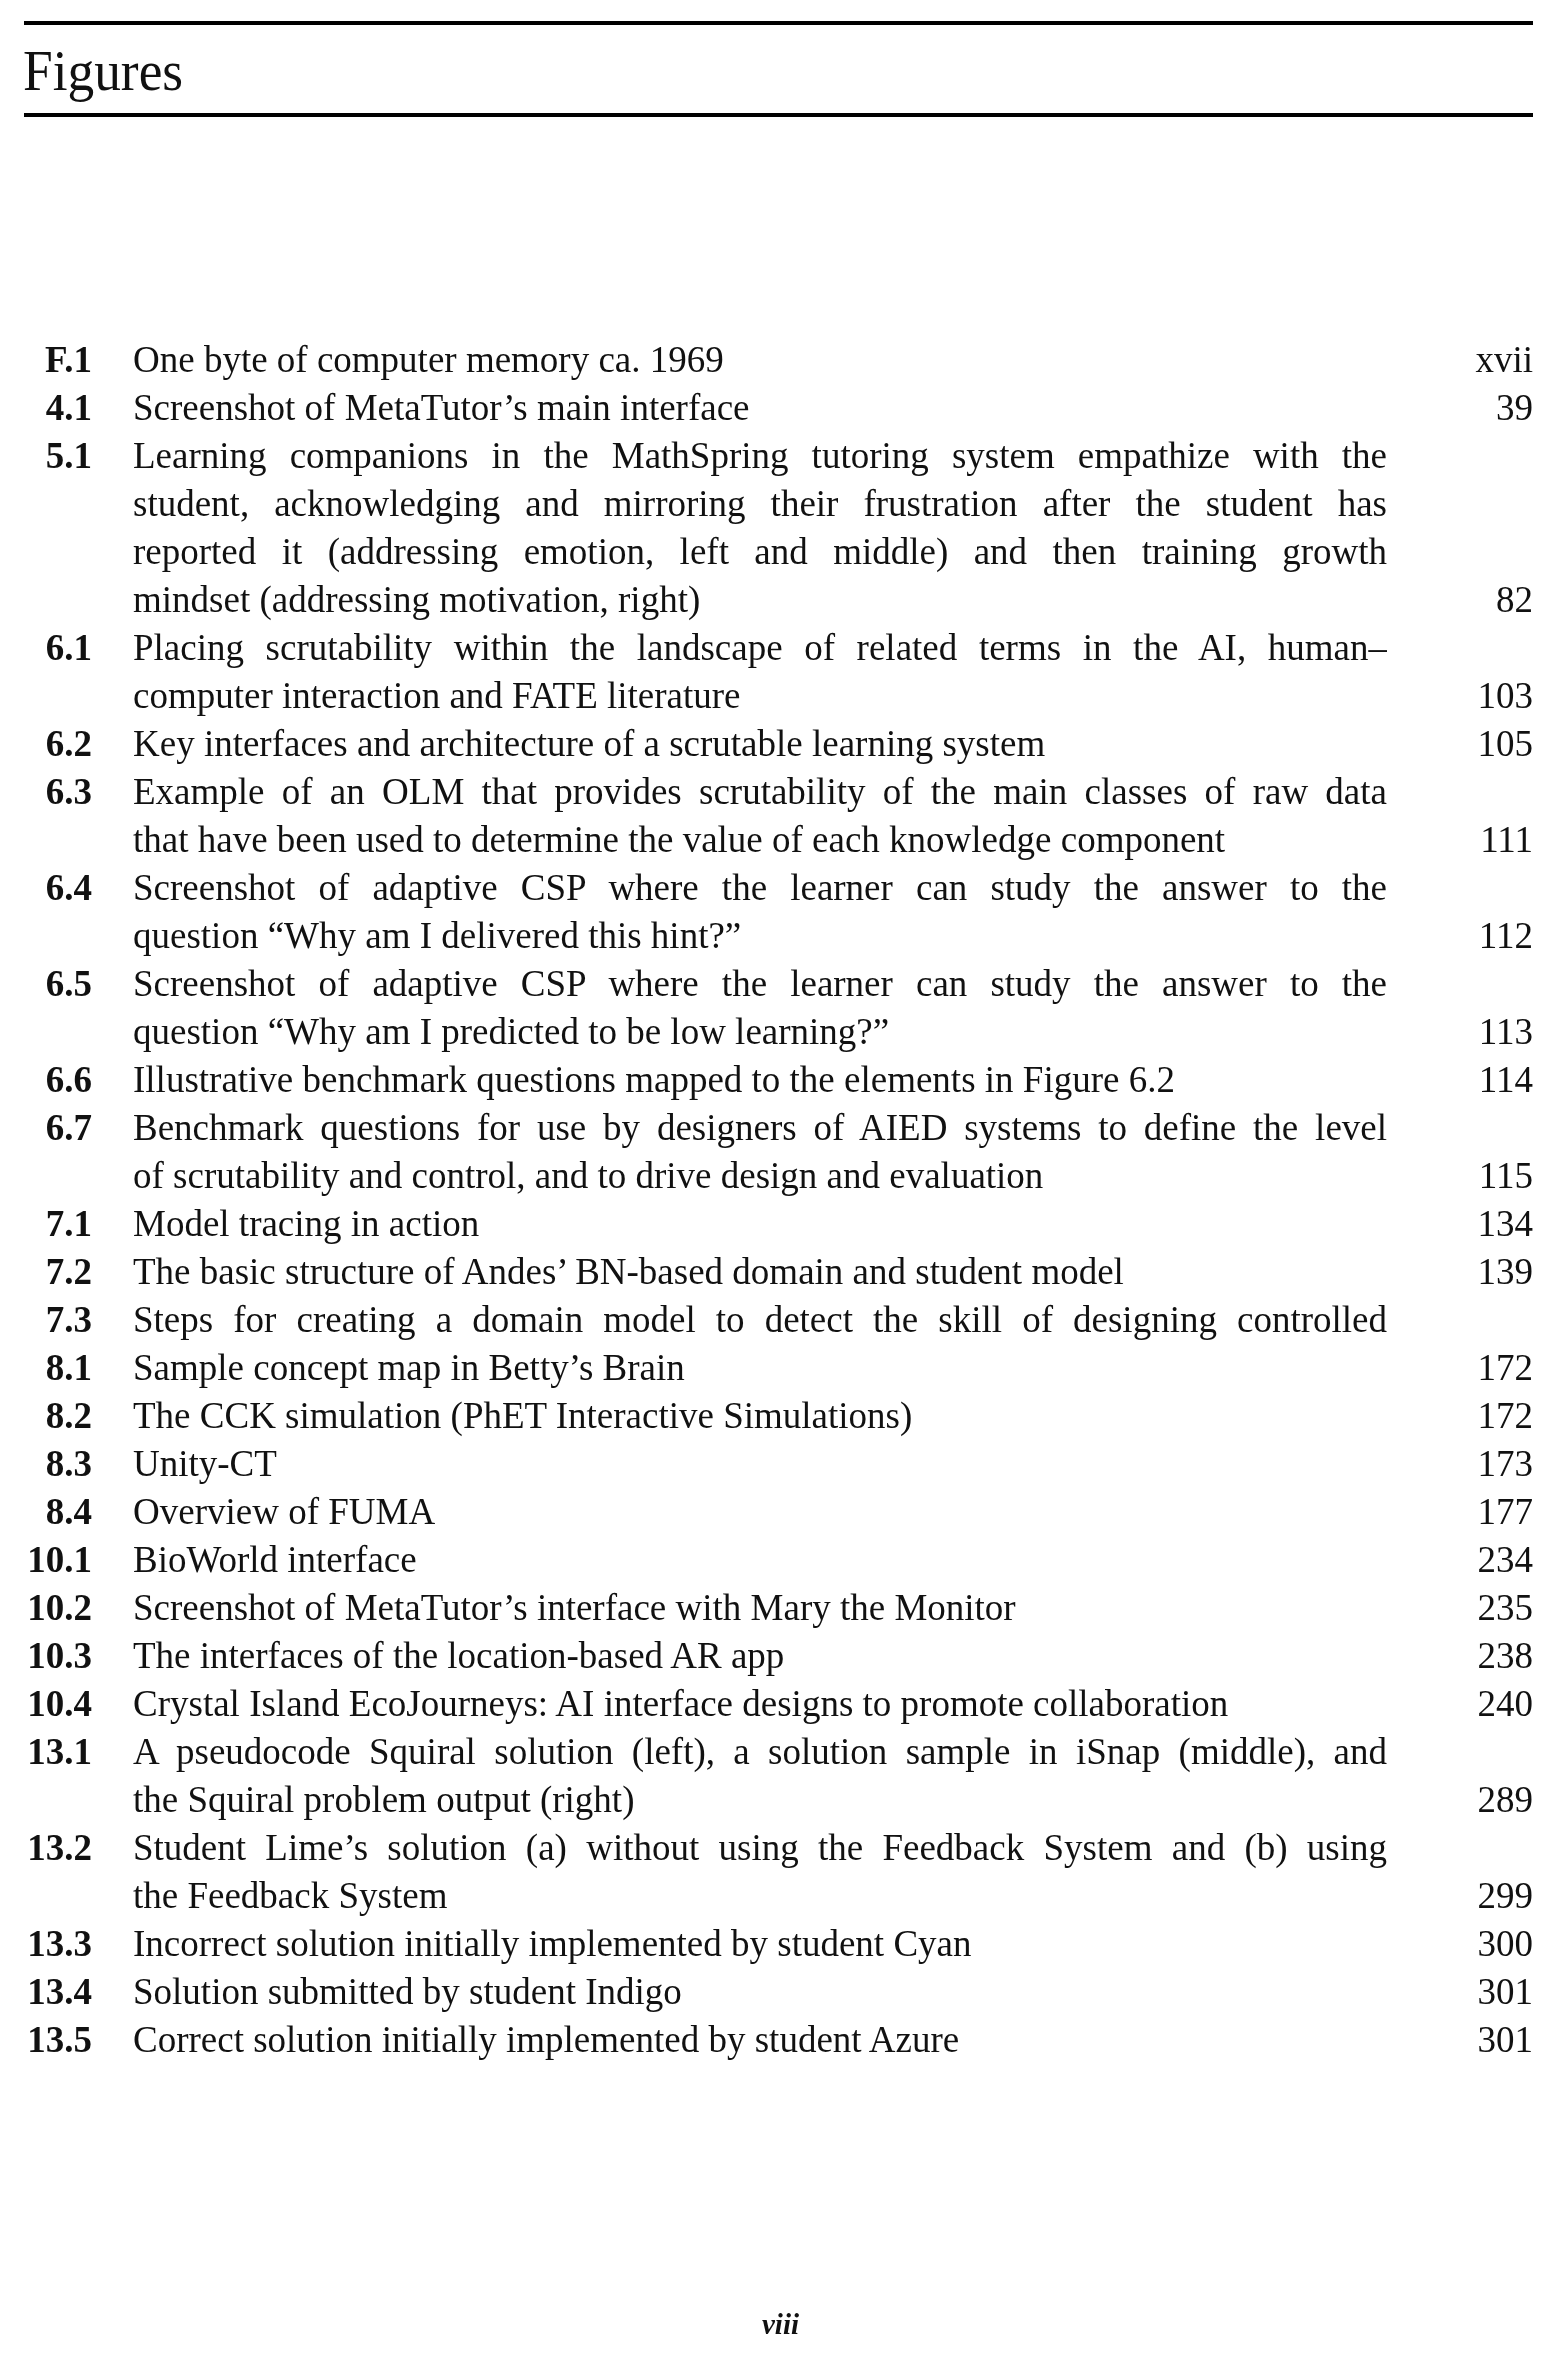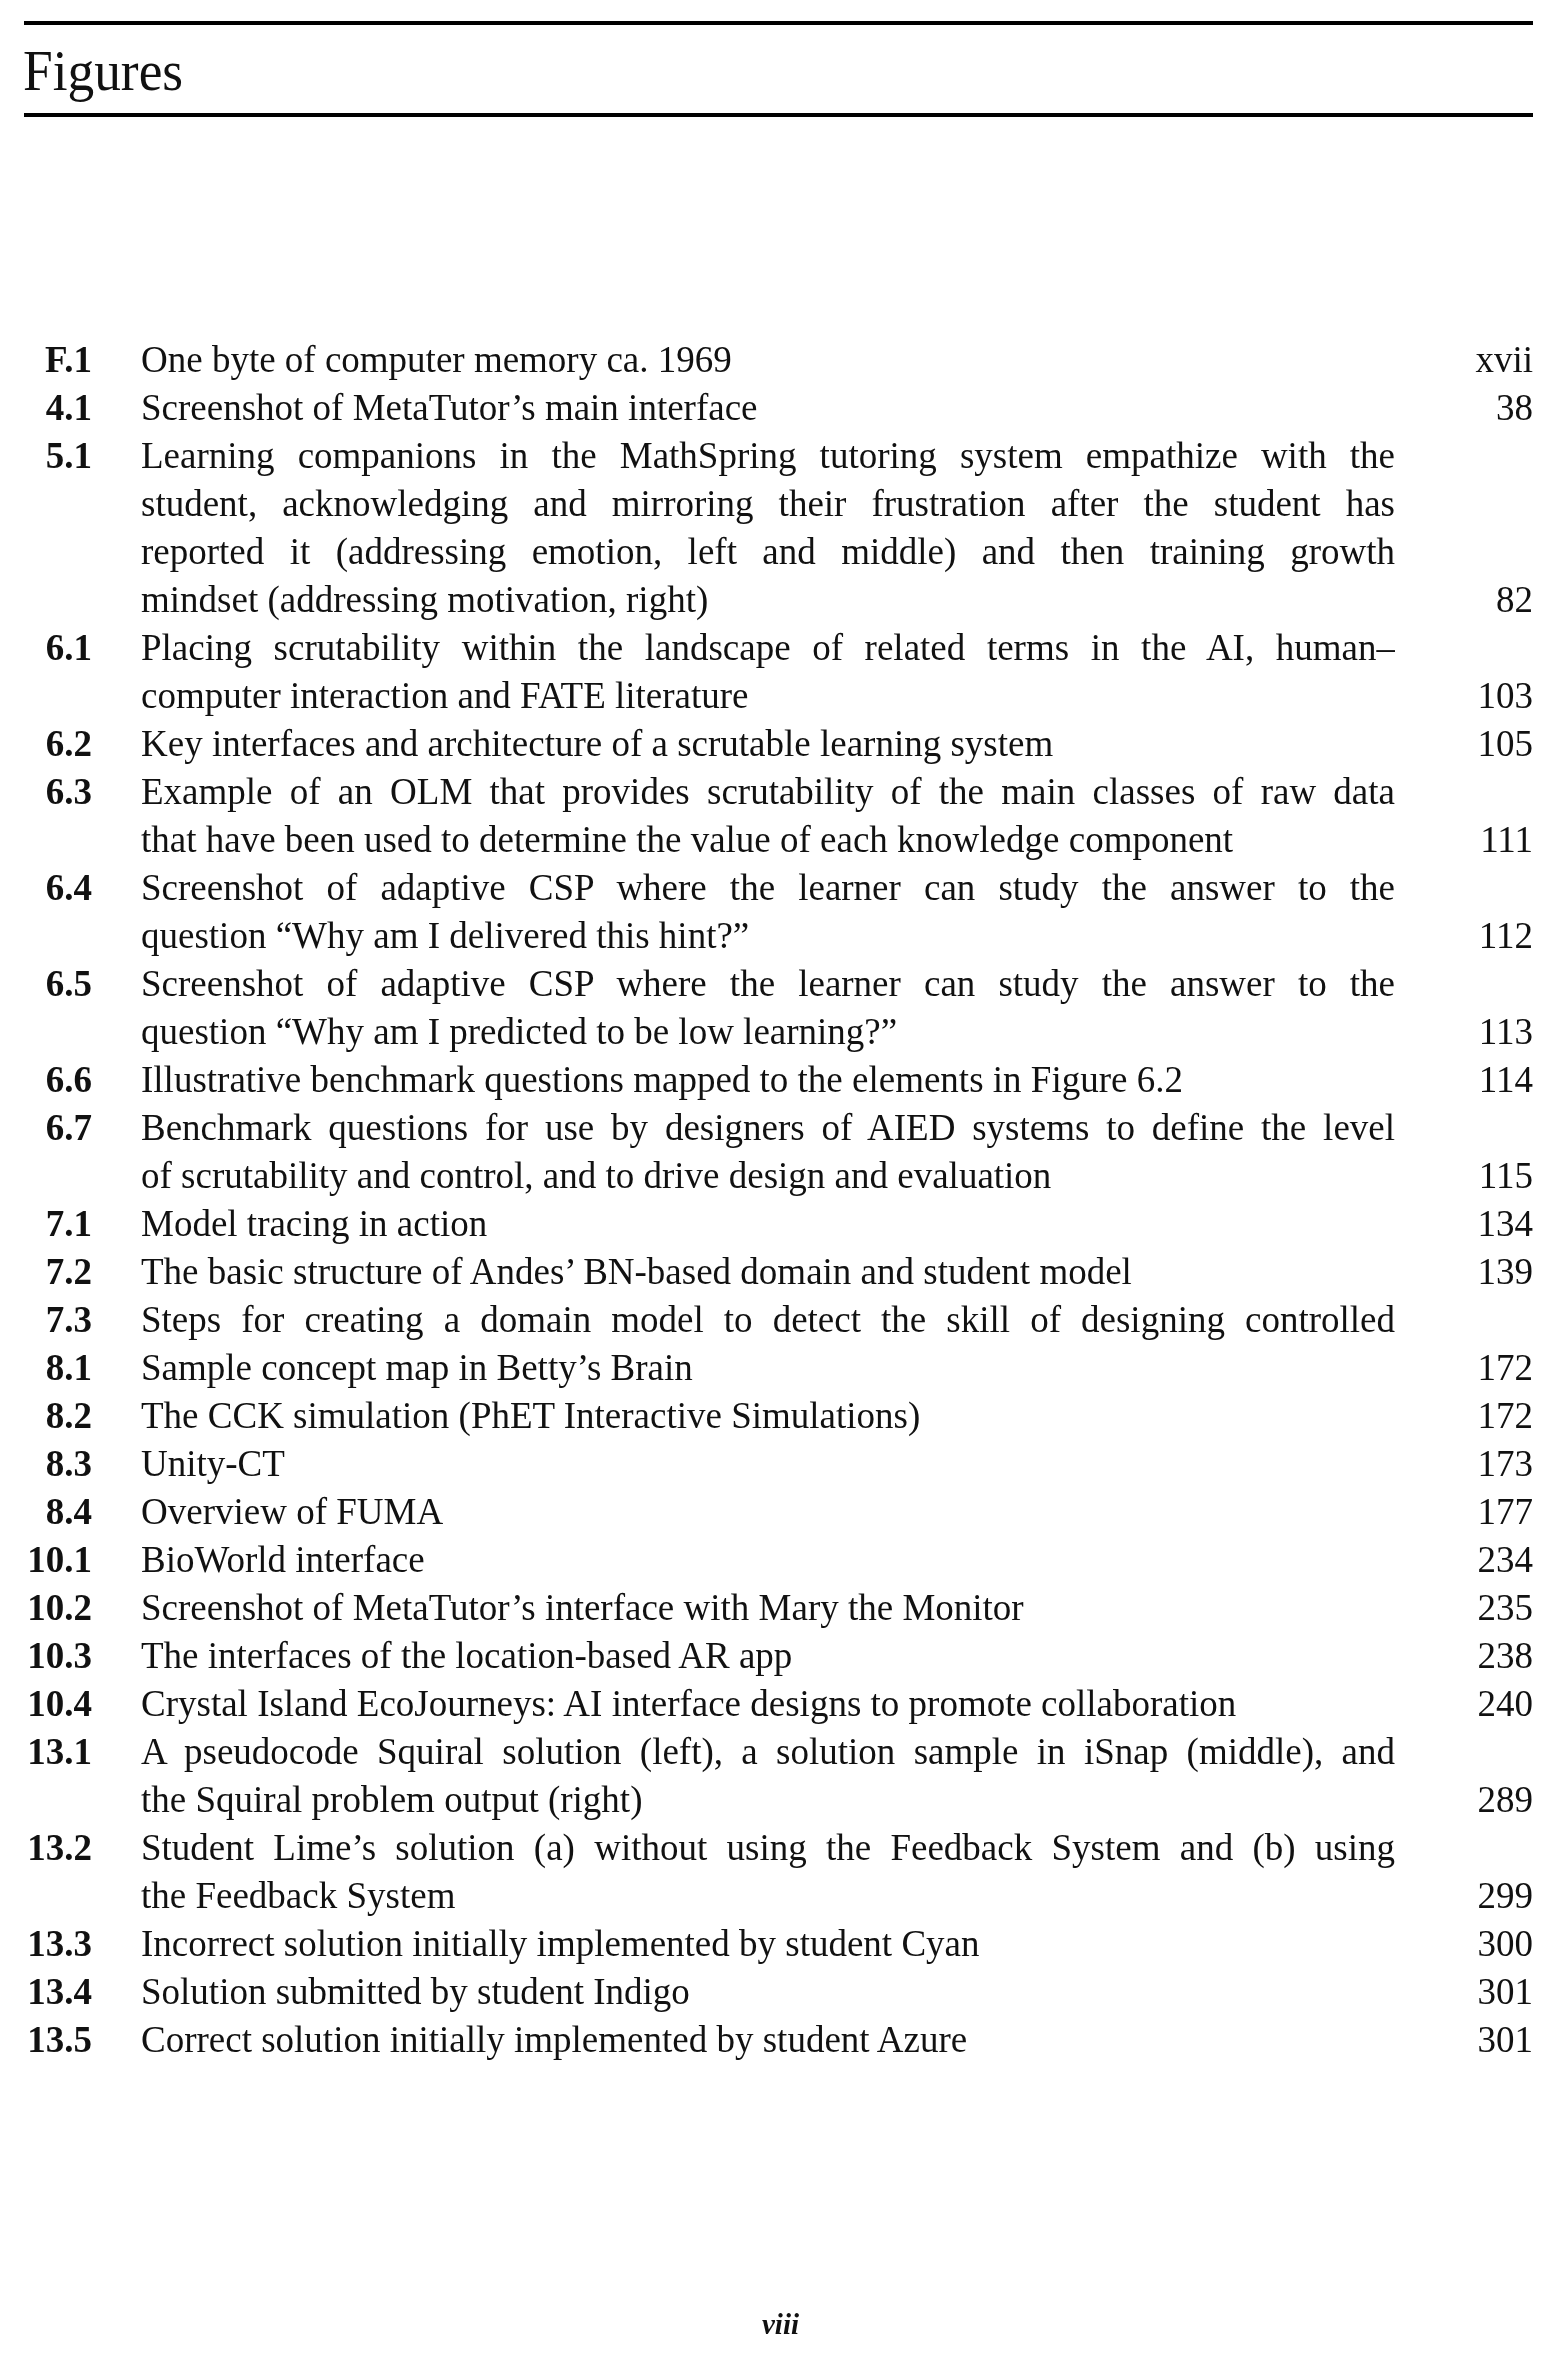--- a/index.html
+++ b/index.html
@@ -7,21 +7,21 @@
          font-family: "Liberation Serif", "DejaVu Serif", serif; color: #111111; }
   .rule { position: absolute; left: 24px; width: 1509px; height: 3.9px; background: #000; }
   .rule.top { top: 21px; }
   .rule.bottom { top: 113px; }
   .title { position: absolute; left: 23px; top: 37px; font-size: 58px; line-height: 68px;
            margin: 0; font-weight: normal; transform: scaleX(0.92); transform-origin: left center; }
   .list { position: absolute; left: 0; top: 336px; width: 1561px; }
   .entry { position: relative; }
   .line { position: relative; height: 48px; line-height: 48px; font-size: 37px; }
   .num { position: absolute; right: calc(1561px - 92px); top: 0; white-space: nowrap; font-weight: bold; }
-  .text { position: absolute; left: 133px; width: 1254px; top: 0; white-space: nowrap; overflow: visible; margin-left: 8px; }
+  .text { position: absolute; left: 133px; width: 1254px; top: 0; white-space: nowrap; overflow: visible; }
   .text.just { text-align: justify; text-align-last: justify; white-space: normal; height: 48px; overflow: hidden; }
   .page { position: absolute; right: calc(1561px - 1533px); top: 0; white-space: nowrap; }
   .folio { position: absolute; top: 2308px; left: 0; width: 1561px; text-align: center;
            font-style: italic; font-size: 29px; font-weight: bold; }
 </style>
 </head>
 <body>
 
 <div class="rule top"></div>
 <h1 class="title">Figures</h1>
@@ -32,21 +32,21 @@
       <div class="line">
         <span class="num">F.1</span>
         <span class="text">One byte of computer memory ca. 1969</span>
         <span class="page">xvii</span>
       </div>
     </div>
     <div class="entry">
       <div class="line">
         <span class="num">4.1</span>
         <span class="text">Screenshot of MetaTutor’s main interface</span>
-        <span class="page">38</span>
+        <span class="page">39</span>
       </div>
     </div>
     <div class="entry">
       <div class="line">
         <span class="num">5.1</span>
         <span class="text just">Learning companions in the MathSpring tutoring system empathize with the</span>
       </div>
       <div class="line">
         <span class="text just">student, acknowledging and mirroring their frustration after the student has</span>
       </div>

